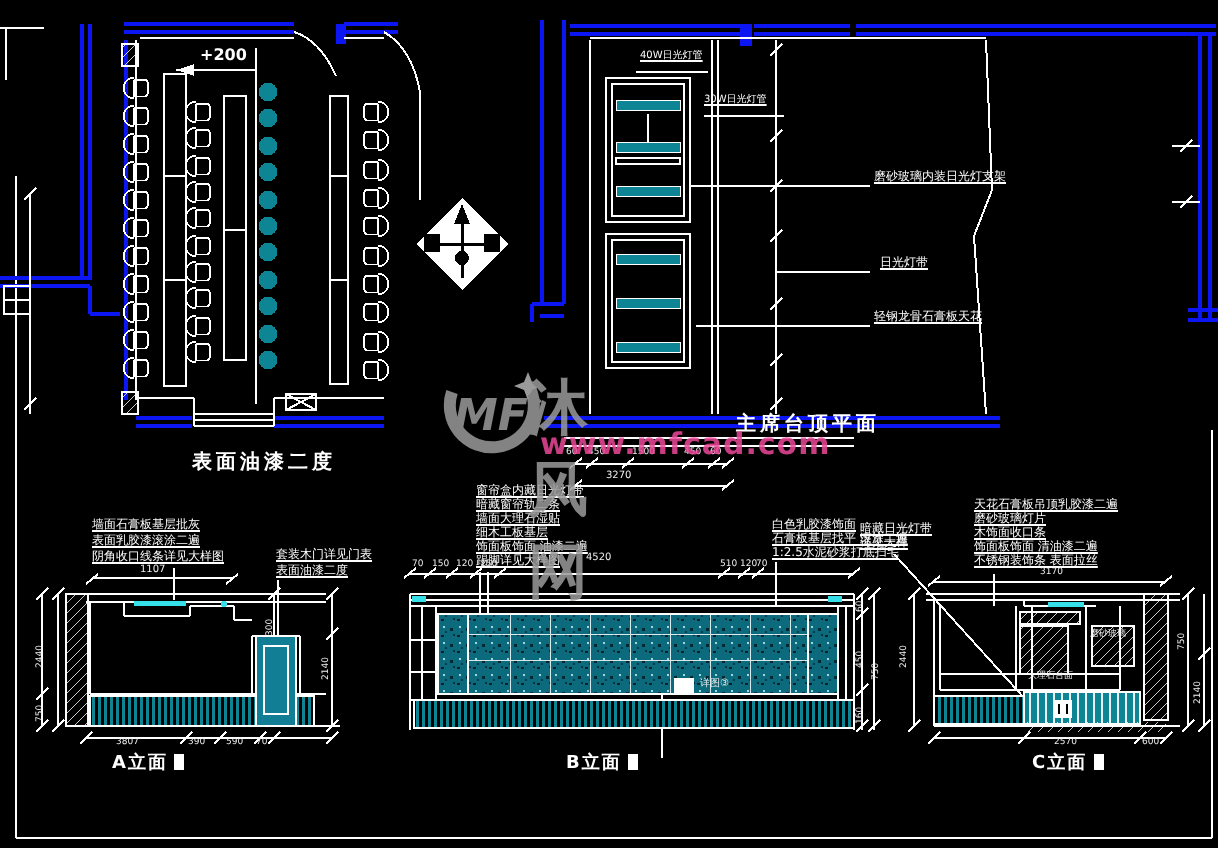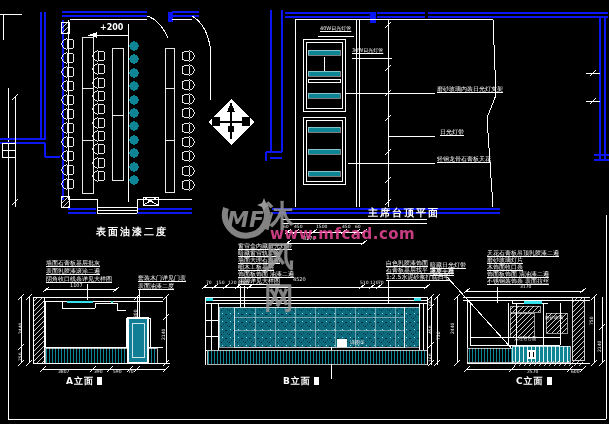--- a/index.html
+++ b/index.html
@@ -9,21 +9,21 @@
   .t{position:absolute;z-index:2;color:#fff;white-space:nowrap;line-height:1.1;}
   .note{font-size:6px;text-decoration:underline;text-underline-offset:1px;}
   .tag{font-size:5px;text-decoration:underline;}
   .dim{font-size:4.5px;color:#ededed;}
   .dim5{font-size:5px;color:#ededed;}
   .dimv{font-size:4.5px;color:#ededed;transform-origin:0 0;transform:rotate(-90deg);}
   .title{font-size:10px;font-weight:bold;letter-spacing:2px;}
   .etitle{font-size:9px;font-weight:bold;letter-spacing:1px;}
   .stamp{display:inline-block;width:5px;height:8px;background:#fff;margin-left:3px;vertical-align:-1px;}
   .lvl{font-size:8px;font-weight:bold;}
-  #watermark{position:absolute;left:218px;top:192px;z-index:3;opacity:.85;text-decoration:underline;}
+  #watermark{position:absolute;left:218px;top:180px;z-index:3;opacity:.85;text-decoration:underline;}
   #wm-name{position:absolute;left:46px;top:4px;font-size:30px;font-weight:bold;
            letter-spacing:11px;color:#9a9a9a;}
   #wm-url{position:absolute;left:52px;top:33px;font-size:15px;font-weight:bold;
           letter-spacing:.5px;color:#ec4899;}
 </style>
 </head>
 <body>
 
 <div id="canvas">
 
@@ -291,21 +291,21 @@
 <span class="t note" style="left:138px;top:283px">表面油漆二度</span>
 <span class="t dim5" style="left:70px;top:283px">1107</span>
 <span class="t dim" style="left:58px;top:370px">3807</span>
 <span class="t dim" style="left:94px;top:370px">390</span>
 <span class="t dim" style="left:113px;top:370px">590</span>
 <span class="t dim" style="left:128px;top:370px">70</span>
 <span class="t dimv" style="left:19px;top:334px">2440</span>
 <span class="t dimv" style="left:19px;top:361px">750</span>
 <span class="t dimv" style="left:162px;top:340px">2140</span>
 <span class="t dimv" style="left:134px;top:318px">300</span>
-<span class="t etitle" style="left:66px;top:377px"><span>A立面</span><span class="stamp"></span></span>
+<span class="t etitle" style="left:56px;top:377px"><span>A立面</span><span class="stamp"></span></span>
 
 <span class="t note" style="left:238px;top:243px">窗帘盒内藏日光灯带</span>
 <span class="t note" style="left:238px;top:250px">暗藏窗帘轨二条</span>
 <span class="t note" style="left:238px;top:257px">墙面大理石湿贴</span>
 <span class="t note" style="left:238px;top:264px">细木工板基层</span>
 <span class="t note" style="left:238px;top:271px">饰面板饰面 油漆二遍</span>
 <span class="t note" style="left:238px;top:278px">踢脚详见大样图</span>
 <span class="t note" style="left:386px;top:260px">白色乳胶漆饰面</span>
 <span class="t note" style="left:386px;top:267px">石膏板基层找平 滚涂二遍</span>
 <span class="t note" style="left:386px;top:274px">1:2.5水泥砂浆打底扫毛</span>

